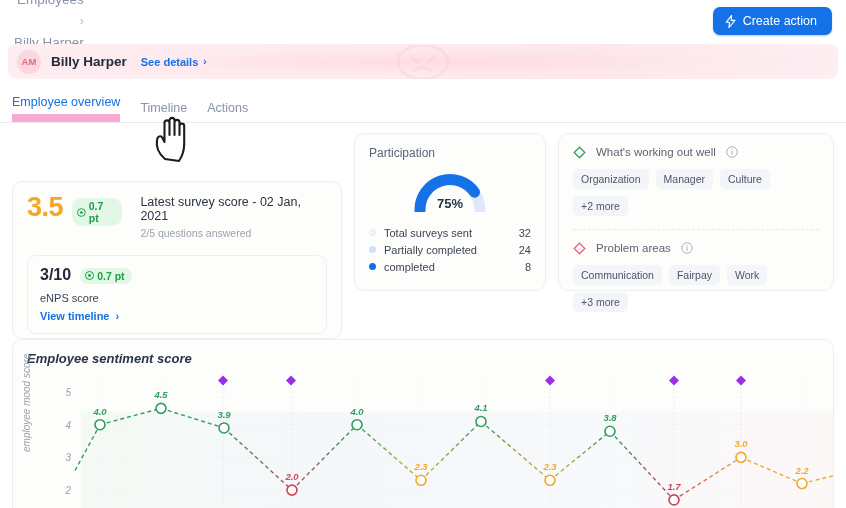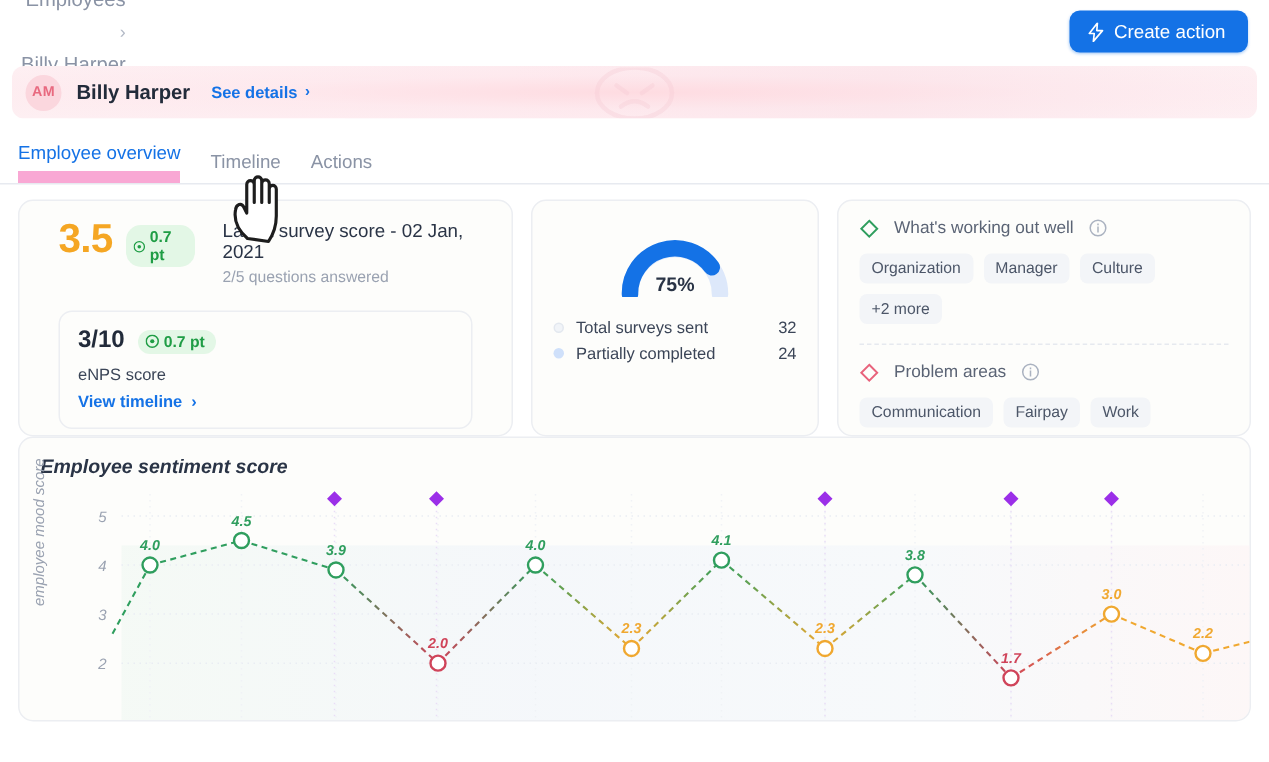--- a/index.html
+++ b/index.html
@@ -69,21 +69,21 @@
 
   
   .cursor { position: absolute; left: 151px; top: 113px; pointer-events: none; z-index: 40; }
 
   
   .cards { display: flex; gap: 12px; padding: 10px 12px 0 12px; align-items: stretch; }
   .card {
     background: #fdfdfb; border: 1px solid #eceef2; border-radius: 10px;
     position: relative;
   }
-  .card.c1 { width: 330px; height: 158px; padding: 12px 26px; }
+  .card.c1 { width: 330px; height: 158px; padding: 12px 14px; margin-top: 48px; }
   .card.c2 { width: 192px; height: 158px; padding: 12px 14px; }
   .card.c3 { flex: 1; height: 158px; padding: 12px 14px; }
 
   .score-row { display: flex; align-items: flex-start; gap: 0; }
   .big-score { font-size: 27px; font-weight: bold; color: #f5a623; line-height: 1; letter-spacing: -.5px; }
   .pt-badge {
     background: #e3f7e6; color: #1f9d45; font-size: 10.5px; font-weight: bold;
     border-radius: 10px; padding: 2px 7px 2px 5px; display: inline-flex; align-items: center; gap: 3px;
     margin-left: 9px; margin-top: 4px;
   }
@@ -209,37 +209,43 @@
         </div>
         <div class="enps-label">eNPS score</div>
         <div class="view-tl">
           <span>View timeline</span>
           <span>›</span>
         </div>
       </div>
     </div>
 
     <div class="card c2">
+      <div class="card-title">Participation</div>
       <div class="gauge-wrap">
         <svg width="78" height="46" viewBox="0 0 78 46">
           <path d="M9 44 A30 30 0 0 1 69 44" fill="none" stroke="#dde8fa" stroke-width="11" stroke-linecap="round"></path>
           <path d="M9 44 A30 30 0 0 1 63.5 26.2" fill="none" stroke="#1472e6" stroke-width="11" stroke-linecap="round"></path>
         </svg>
         <div class="gauge-pct">75%</div>
       </div>
       <div class="legend">
         <div class="legend-row">
           <span class="dot" style="background:#f1f4f8;border:1px solid #e3e8ef"></span>
           <span>Total surveys sent</span>
           <span class="val">32</span>
         </div>
         <div class="legend-row">
           <span class="dot" style="background:#cfe0fa"></span>
           <span>Partially completed</span>
           <span class="val">24</span>
+        </div>
+        <div class="legend-row">
+          <span class="dot" style="background:#1472e6"></span>
+          <span>completed</span>
+          <span class="val">8</span>
         </div>
       </div>
     </div>
 
     <div class="card c3">
       <div class="ins-head">
         <svg width="13" height="13" viewBox="0 0 13 13">
           <path d="M6.5 1.2 L11.8 6.5 L6.5 11.8 L1.2 6.5 Z" fill="none" stroke="#2f9e5e" stroke-width="1.3"></path>
         </svg>
         <span class="label">What's working out well</span>

